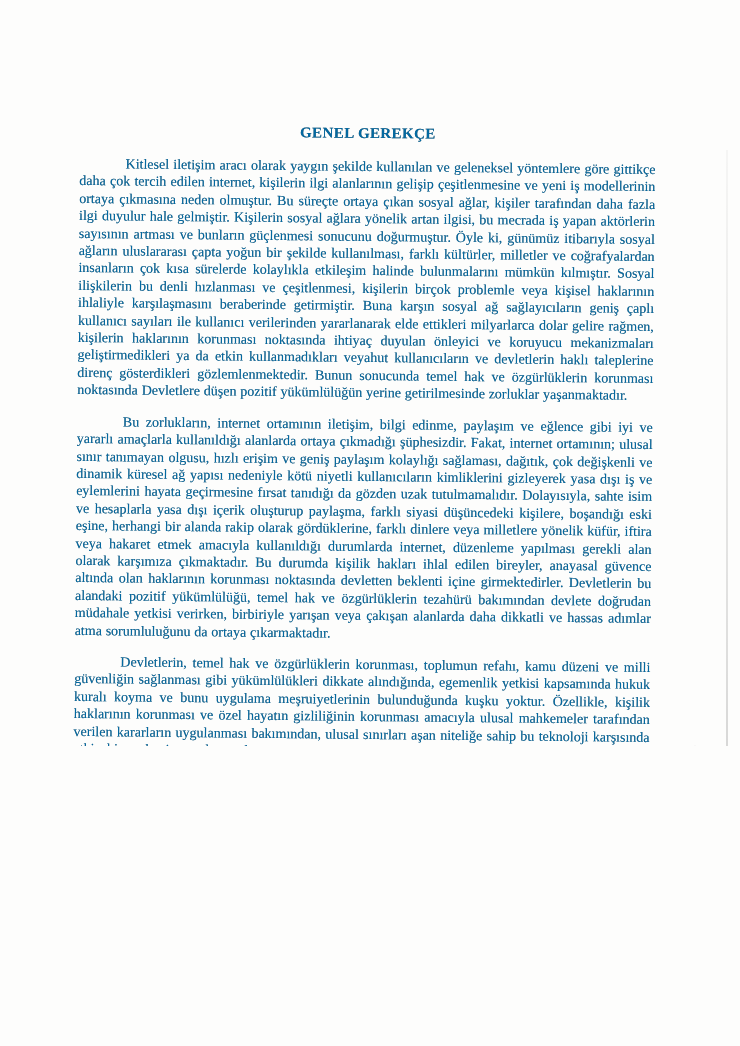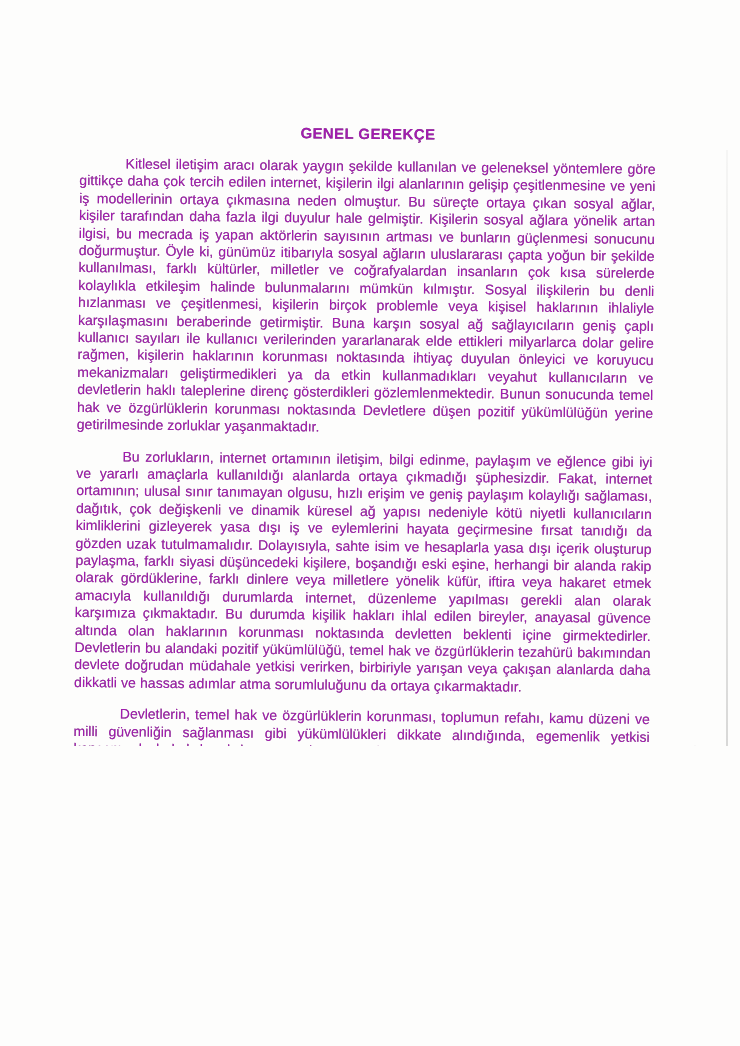--- a/index.html
+++ b/index.html
@@ -6,22 +6,22 @@
       margin: 0;
       padding: 0;
       background: #fdfdfc;
     }
     .page {
       position: relative;
       width: 740px;
       height: 746px;
       background: #fdfdfc;
       overflow: hidden;
-      font-family: Liberation Sans, sans-serif;
-      color: #a21caf;
+      font-family: Liberation Serif, serif;
+      color: #0369a1;
     }
     .content {
       position: absolute;
       top: 128px;
       left: 80px;
       width: 576px;
       transform: rotate(0.6deg);
       transform-origin: 100% 0;
     }
     .doc-title {

